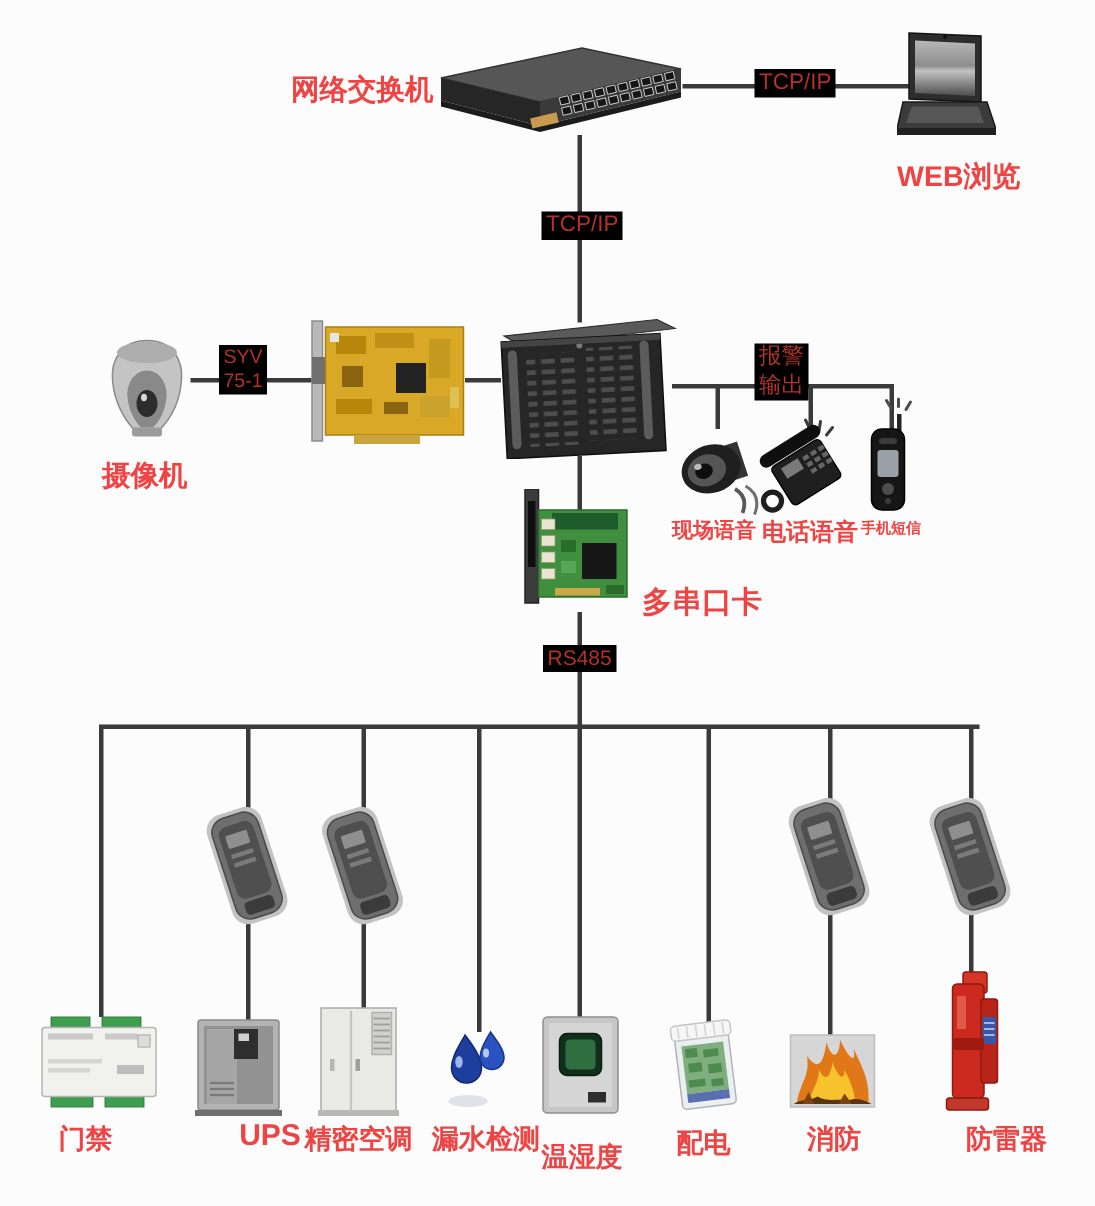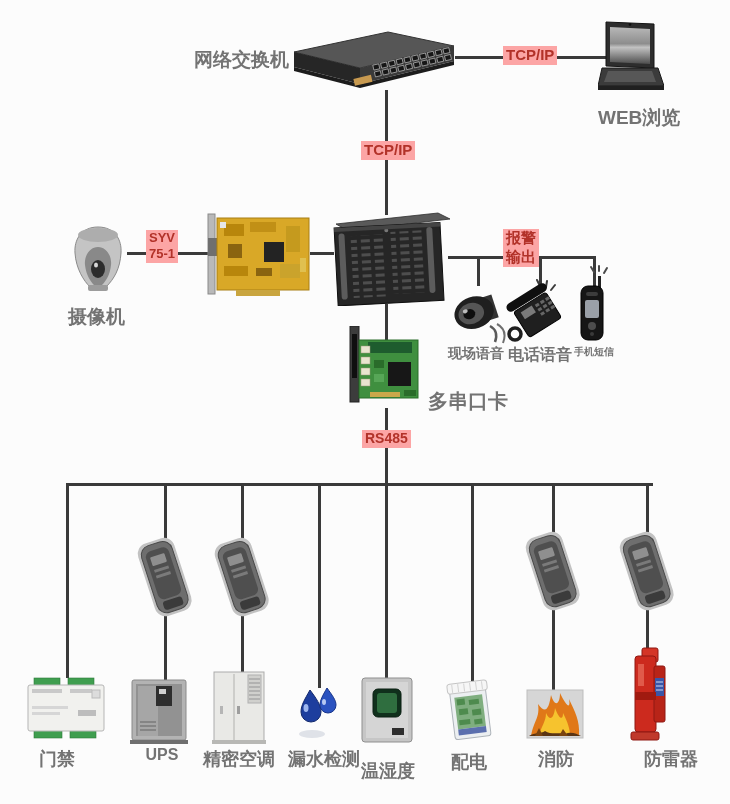--- a/index.html
+++ b/index.html
@@ -1,25 +1,25 @@
 <!DOCTYPE html>
 <html><head>
 <meta charset="utf-8">
 <style>
   html,body{margin:0;padding:0;}
   body{width:730px;height:804px;background:#fcfcfc;overflow:hidden;
        font-family:"Liberation Sans","DejaVu Sans",sans-serif;}
   #stage{position:relative;width:730px;height:804px;background:#fcfcfc;}
   .abs{position:absolute;}
   .line{position:absolute;background:#3a3a3a;}
-  .lbl{position:absolute;color:#737373;font-weight:700;white-space:nowrap;}
+  .lbl{position:absolute;color:#ef4444;font-weight:700;white-space:nowrap;}
   .lbl-lg{font-size:19px;}
   .lbl-md{font-size:18px;}
   .lbl-sm{font-size:13px;}
-  .red{position:absolute;color:#b23229;font-weight:700;background:#fca5a5;
+  .red{position:absolute;color:#b23229;font-weight:400;background:#000000;
        text-align:center;line-height:1.25;z-index:6;padding:0 3px;}
   .ctr{text-align:center;}
   .module{position:absolute;width:44px;height:80px;transform:rotate(-18deg);z-index:4;}
   svg{display:block;}
 </style>
 </head>
 <body>
 
 <div id="stage">
 
@@ -415,21 +415,21 @@
           <line x1="30" y1="40" x2="37" y2="40"></line>
           <line x1="30" y1="44" x2="37" y2="44"></line>
         </g>
       <rect x="9" y="46" width="21" height="8" fill="#a01a10"></rect>
       <rect x="12" y="18" width="6" height="22" fill="#e05a4a"></rect>
       <rect x="5" y="86" width="28" height="8" rx="2" fill="#c0392b" stroke="#8f1812"></rect>
     </svg>
   </div>
 
   <div class="lbl lbl-md ctr" style="left:22px;top:747px;width:70px;">门禁</div>
-  <div class="lbl ctr" style="left:127px;top:746px;width:70px;font-size:16px;">UPS</div>
+  <div class="lbl ctr" style="left:145px;top:746px;width:70px;font-size:20px;">UPS</div>
   <div class="lbl lbl-md ctr" style="left:199px;top:747px;width:80px;">精密空调</div>
   <div class="lbl lbl-md ctr" style="left:284px;top:747px;width:80px;">漏水检测</div>
   <div class="lbl lbl-md ctr" style="left:353px;top:759px;width:70px;">温湿度</div>
   <div class="lbl lbl-md ctr" style="left:434px;top:750px;width:70px;">配电</div>
   <div class="lbl lbl-md ctr" style="left:521px;top:747px;width:70px;">消防</div>
   <div class="lbl lbl-md ctr" style="left:636px;top:747px;width:70px;">防雷器</div>
 
 </div>
 
 </body></html>

